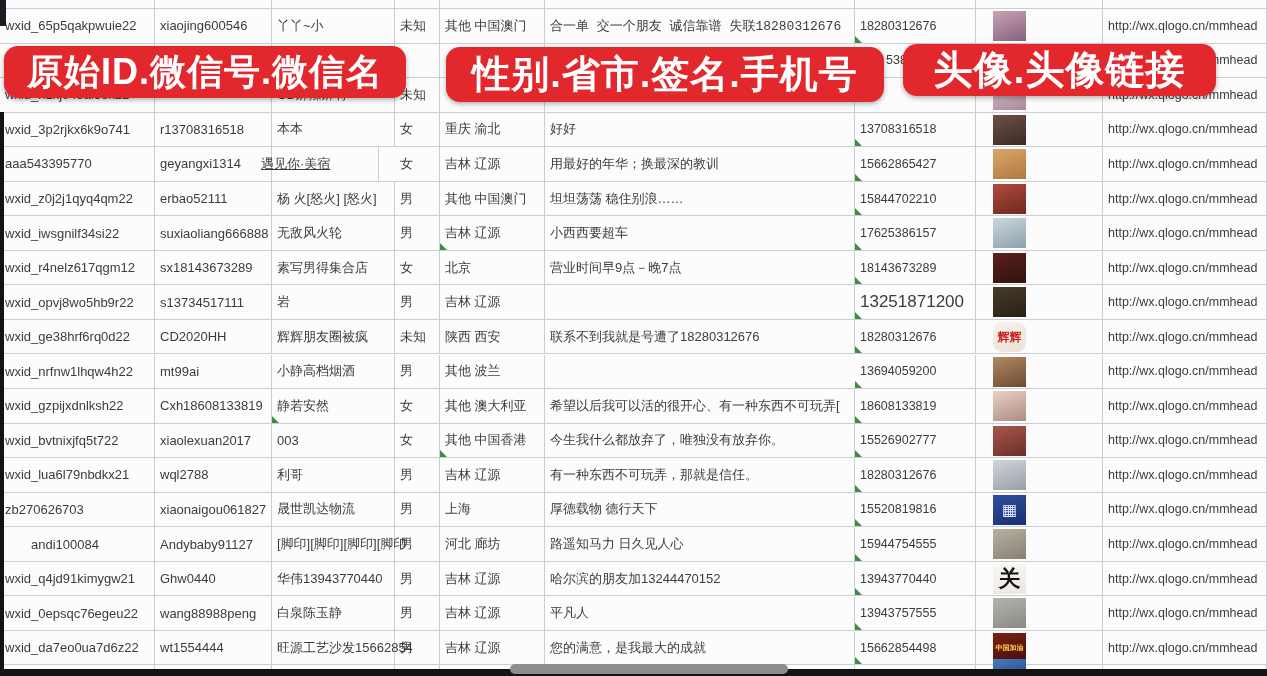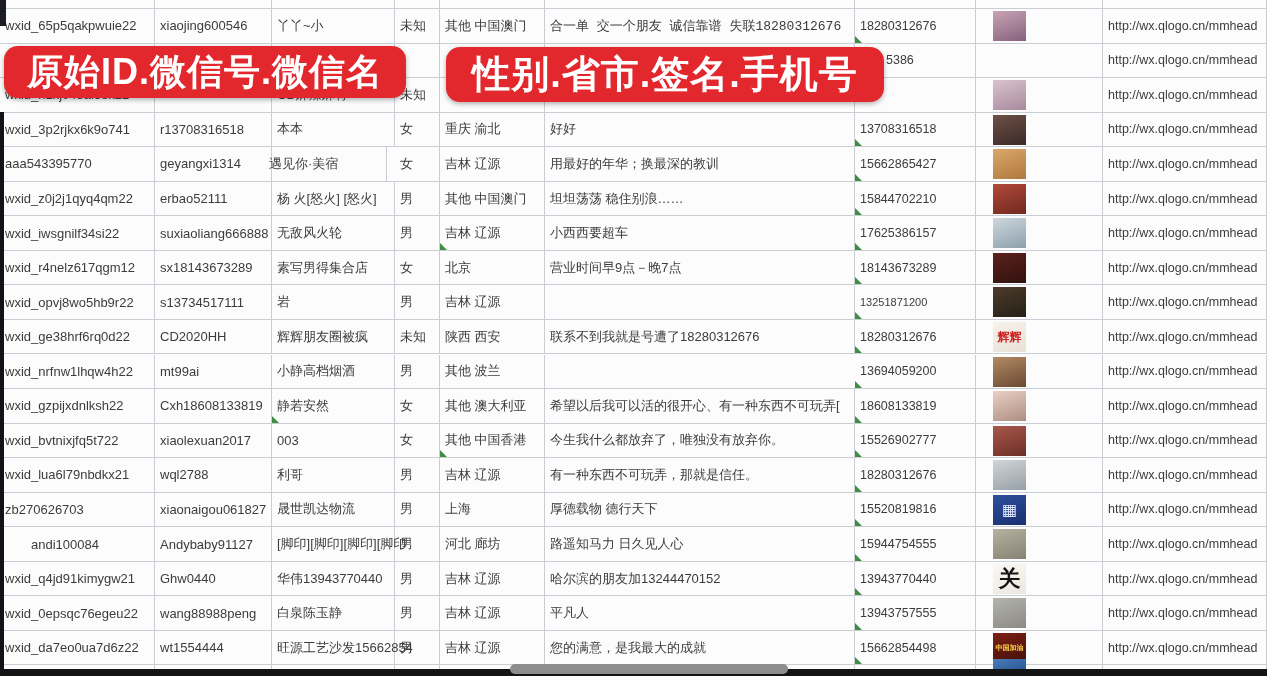--- a/index.html
+++ b/index.html
@@ -99,21 +99,21 @@
         <div class="cell clip" style="left: 545px; width: 310px;">好好</div>
         <div class="cell flag" style="left: 855px; width: 121px; font-size: 12.5px;">13708316518</div>
         <div class="cell" style="left: 976px; width: 127px;">
           <div class="avatar" style="background: linear-gradient(160deg, rgb(110, 80, 71), rgb(58, 42, 39));"></div>
         </div>
         <div class="cell clip" style="left: 1103px; width: 164px; font-size: 12.5px;">http://wx.qlogo.cn/mmhead</div>
       </div>
       <div class="row" style="top: 147.2px; height: 34.55px;">
         <div class="cell clip" style="left: 0px; width: 155px;">aaa543395770</div>
         <div class="cell clip" style="left: 155px; width: 117px;">geyangxi1314</div>
-        <div class="cell" style="left: 264px; width: 123px;">遇见你·美宿</div>
+        <div class="cell" style="left: 256px; width: 123px; text-decoration: underline;">遇见你·美宿</div>
         <div class="cell" style="left: 395px; width: 45px;">女</div>
         <div class="cell" style="left: 440px; width: 105px;">吉林 辽源</div>
         <div class="cell clip" style="left: 545px; width: 310px;">用最好的年华；换最深的教训</div>
         <div class="cell flag" style="left: 855px; width: 121px; font-size: 12.5px;">15662865427</div>
         <div class="cell" style="left: 976px; width: 127px;">
           <div class="avatar" style="background: linear-gradient(160deg, rgb(217, 167, 106), rgb(177, 120, 62));"></div>
         </div>
         <div class="cell clip" style="left: 1103px; width: 164px; font-size: 12.5px;">http://wx.qlogo.cn/mmhead</div>
       </div>
       <div class="row" style="top: 181.75px; height: 34.55px;">
@@ -155,36 +155,36 @@
         </div>
         <div class="cell clip" style="left: 1103px; width: 164px; font-size: 12.5px;">http://wx.qlogo.cn/mmhead</div>
       </div>
       <div class="row" style="top: 285.4px; height: 34.55px;">
         <div class="cell clip" style="left: 0px; width: 155px;">wxid_opvj8wo5hb9r22</div>
         <div class="cell clip" style="left: 155px; width: 117px;">s13734517111</div>
         <div class="cell" style="left: 272px; width: 123px;">岩</div>
         <div class="cell" style="left: 395px; width: 45px;">男</div>
         <div class="cell" style="left: 440px; width: 105px;">吉林 辽源</div>
         <div class="cell clip" style="left: 545px; width: 310px;"></div>
-        <div class="cell flag" style="left: 855px; width: 121px; font-size: 11px;">13251871200</div>
+        <div class="cell flag" style="left: 855px; width: 121px; font-size: 17px;">13251871200</div>
         <div class="cell" style="left: 976px; width: 127px;">
           <div class="avatar" style="background: linear-gradient(160deg, rgb(76, 59, 45), rgb(38, 32, 21));"></div>
         </div>
         <div class="cell clip" style="left: 1103px; width: 164px; font-size: 12.5px;">http://wx.qlogo.cn/mmhead</div>
       </div>
       <div class="row" style="top: 319.95px; height: 34.55px;">
         <div class="cell clip" style="left: 0px; width: 155px;">wxid_ge38hrf6rq0d22</div>
         <div class="cell clip" style="left: 155px; width: 117px;">CD2020HH</div>
         <div class="cell" style="left: 272px; width: 123px;">辉辉朋友圈被疯</div>
         <div class="cell" style="left: 395px; width: 45px;">未知</div>
         <div class="cell" style="left: 440px; width: 105px;">陕西 西安</div>
         <div class="cell clip" style="left: 545px; width: 310px;">联系不到我就是号遭了18280312676</div>
         <div class="cell flag" style="left: 855px; width: 121px; font-size: 12.5px;">18280312676</div>
         <div class="cell" style="left: 976px; width: 127px;">
-          <div class="avatar" style="background: linear-gradient(160deg, rgb(246, 241, 234), rgb(234, 226, 214));">
+          <div class="avatar" style="background: linear-gradient(160deg, rgb(246, 241, 234), rgb(234, 226, 214)); border-radius: 9px;">
             <span class="avlabel" style="color: rgb(204, 32, 32); font-size: 12px;">辉辉</span>
           </div>
         </div>
         <div class="cell clip" style="left: 1103px; width: 164px; font-size: 12.5px;">http://wx.qlogo.cn/mmhead</div>
       </div>
       <div class="row" style="top: 354.5px; height: 34.55px;">
         <div class="cell clip" style="left: 0px; width: 155px;">wxid_nrfnw1lhqw4h22</div>
         <div class="cell clip" style="left: 155px; width: 117px;">mt99ai</div>
         <div class="cell" style="left: 272px; width: 123px;">小静高档烟酒</div>
         <div class="cell" style="left: 395px; width: 45px;">男</div>
@@ -316,18 +316,19 @@
         <div class="cell" style="left: 976px; width: 127px;"></div>
         <div class="cell clip" style="left: 1103px; width: 164px;"></div>
       </div>
     </div>
 
   <div class="left-notch"></div>
   <div class="left-edge"></div>
 
   <div id="banner1" class="banner" style="background: rgb(227, 40, 45);">原始ID.微信号.微信名</div>
   <div id="banner2" class="banner" style="background: rgb(227, 40, 45);">性别.省市.签名.手机号</div>
+  <div id="banner3" class="banner" style="background: rgb(227, 40, 45);">头像.头像链接</div>
 
   <div class="partial-avatar" id="partial-avatar" style="background: linear-gradient(160deg, rgb(74, 122, 184), rgb(44, 91, 152));"></div>
 
   <div class="hbar"></div>
   <div class="hthumb"></div>
 </div>
 
 </body></html>

